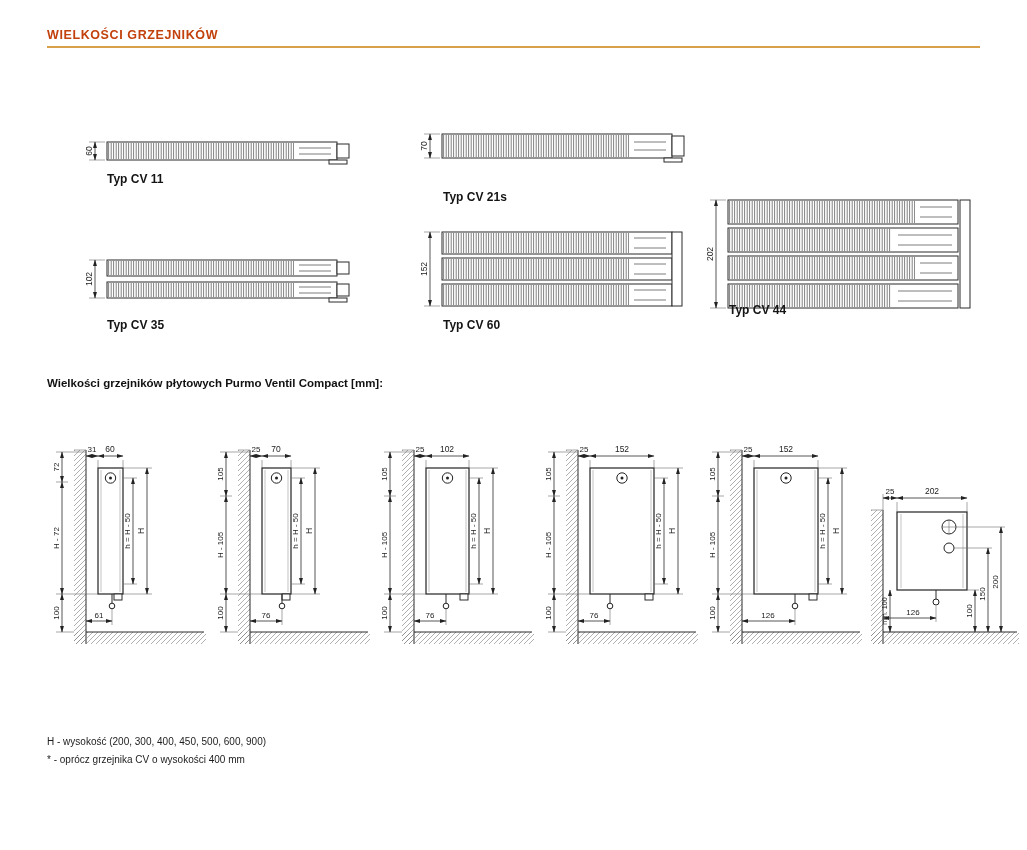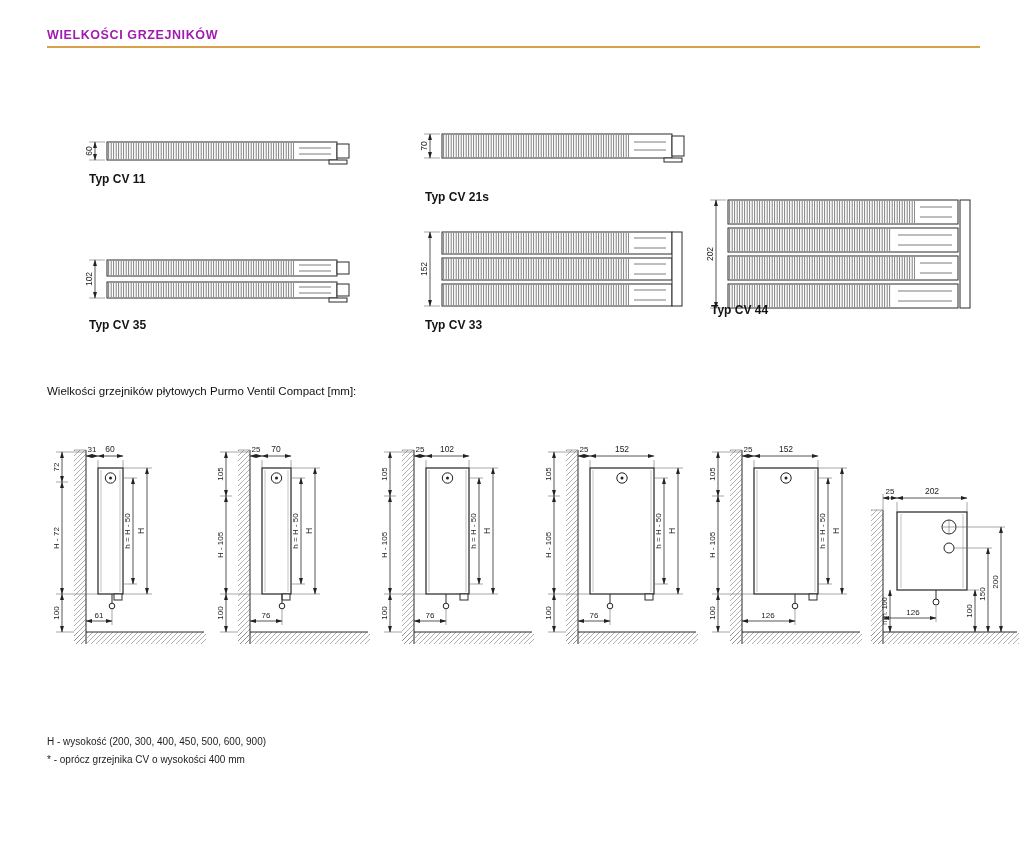--- a/index.html
+++ b/index.html
@@ -1,24 +1,24 @@
 <!DOCTYPE html>
 <html><head>
 <meta charset="utf-8">
 <style>
   * { margin:0; padding:0; box-sizing:border-box; }
   html,body { background:#ffffff; }
   body { font-family:"Liberation Sans", sans-serif; color:#1a1a1a; }
   .page { position:relative; width:1027px; height:850px; background:#fff; overflow:hidden; }
   .abs { position:absolute; }
   .header-title { position:absolute; left:47px; top:28px; font-size:12.5px; font-weight:bold;
-                  letter-spacing:0.6px; color:#a21caf; }
+                  letter-spacing:0.6px; color:#c2410c; }
   .header-rule { position:absolute; left:47px; top:46px; width:933px; height:2px; background:#d9a04a; }
-  .type-label { position:absolute; font-size:12px; font-weight:bold; color:#141414; }
-  .subtitle { position:absolute; left:47px; top:377px; font-size:11.5px; font-weight:normal; color:#111;margin-top:8px; }
+  .type-label { position:absolute; font-size:12px; font-weight:bold; color:#141414;margin-left:18px; }
+  .subtitle { position:absolute; left:47px; top:377px; font-size:11.5px; font-weight:bold; color:#111; }
   .notes { position:absolute; left:47px; top:733px; font-size:10px; color:#1c1c1c; }
   .notes div { height:18px; line-height:18px; }
   svg text { font-family:"Liberation Sans", sans-serif; fill:#1c1c1c; }
   .dim  { stroke:#2b2b2b; stroke-width:0.8; fill:none; }
   .ext  { stroke:#6b6b6b; stroke-width:0.6; fill:none; }
   .body-line { stroke:#2b2b2b; stroke-width:1; fill:#ffffff; }
   .body-thick { stroke:#222; stroke-width:1.2; fill:#ffffff; }
   .slot { stroke:#5a5a5a; stroke-width:0.8; fill:none; }
   .panel-line { stroke:#9a9a9a; stroke-width:0.6; fill:none; }
 </style>
@@ -119,21 +119,21 @@
       <rect x="23" y="33" width="186" height="20" fill="url(#fins)"></rect>
       <line class="slot" x1="214" y1="38" x2="246" y2="38"></line>
         <line class="slot" x1="214" y1="48" x2="246" y2="48"></line>
       <rect class="body-line" x="22" y="58" width="230" height="22"></rect>
       <rect x="23" y="59" width="186" height="20" fill="url(#fins)"></rect>
       <line class="slot" x1="214" y1="64" x2="246" y2="64"></line>
         <line class="slot" x1="214" y1="74" x2="246" y2="74"></line>
       <rect class="body-line" x="252" y="6" width="10" height="74"></rect>
     </g>
   </svg>
-  <div class="type-label" style="left:425px;top:318px">Typ CV 33</div>
+  <div class="type-label" style="left:425px;top:318px">Typ CV 60</div>
 
   <svg class="abs" style="left:706px;top:194px" width="292" height="124">
     <g>
       <line class="ext" x1="4" y1="6" x2="20" y2="6"></line>
         <line class="ext" x1="4" y1="114" x2="20" y2="114"></line>
       <line class="dim" x1="10" y1="6" x2="10" y2="114" marker-start="url(#arr)" marker-end="url(#arr)"></line>
       <text x="7" y="60" transform="rotate(-90 7 60)" text-anchor="middle" font-size="8.5">202</text>
     </g>
     <g>
       <rect class="body-line" x="22" y="6" width="230" height="24"></rect>

